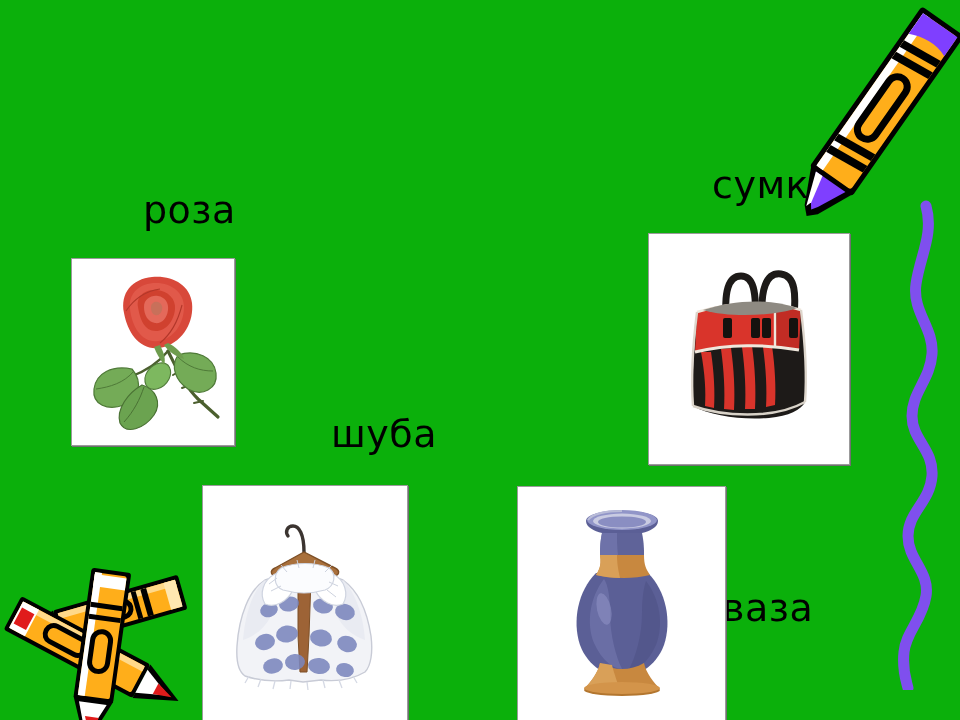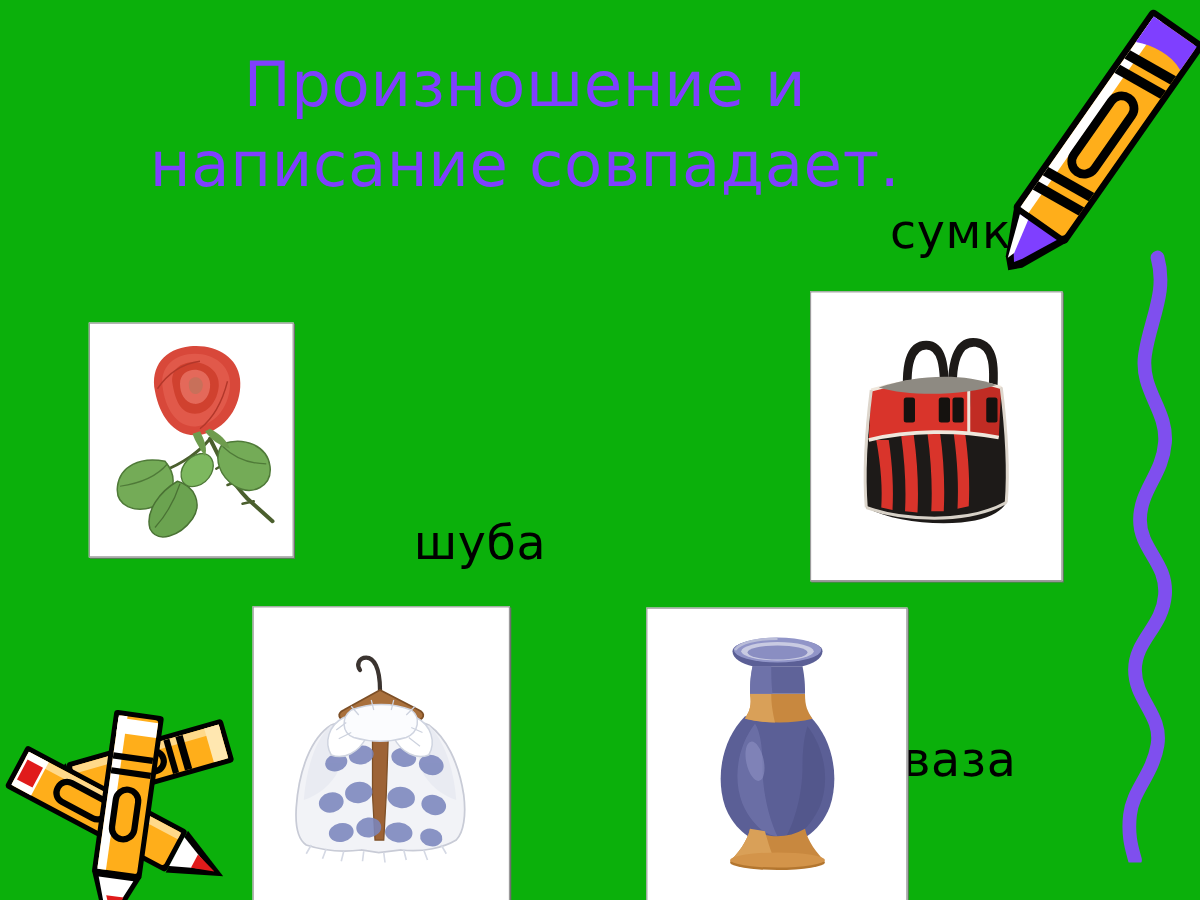--- a/index.html
+++ b/index.html
@@ -71,23 +71,22 @@
   .deco { position: absolute; pointer-events: none; }
   .deco-crayon-tr { left: 784px; top: -6px;  width: 184px; height: 246px; }
   .deco-squiggle  { left: 878px; top: 200px; width: 84px;  height: 490px; }
   .deco-pencils-bl{ left: -4px;  top: 560px; width: 210px; height: 162px; }
 </style>
 </head>
 <body>
 
 <div id="slide" style="background: rgb(11, 176, 11);">
 
-  <div class="title" style="color: rgb(127, 63, 255);">Произношение и
-написание совпадает.</div>
-
+
+  <div class="caption cap-roza" style="color: rgb(0, 0, 0);">роза</div>
 
   <div class="caption cap-sumka" style="color: rgb(0, 0, 0);">сумка</div>
 
   <div class="caption cap-vaza" style="color: rgb(0, 0, 0);">ваза</div>
 
   <div class="caption cap-shuba" style="color: rgb(0, 0, 0);">шуба</div>
 
   <div class="card card-rose">
     <div class="art">
       <svg viewBox="0 0 162 186" xmlns="http://www.w3.org/2000/svg">

